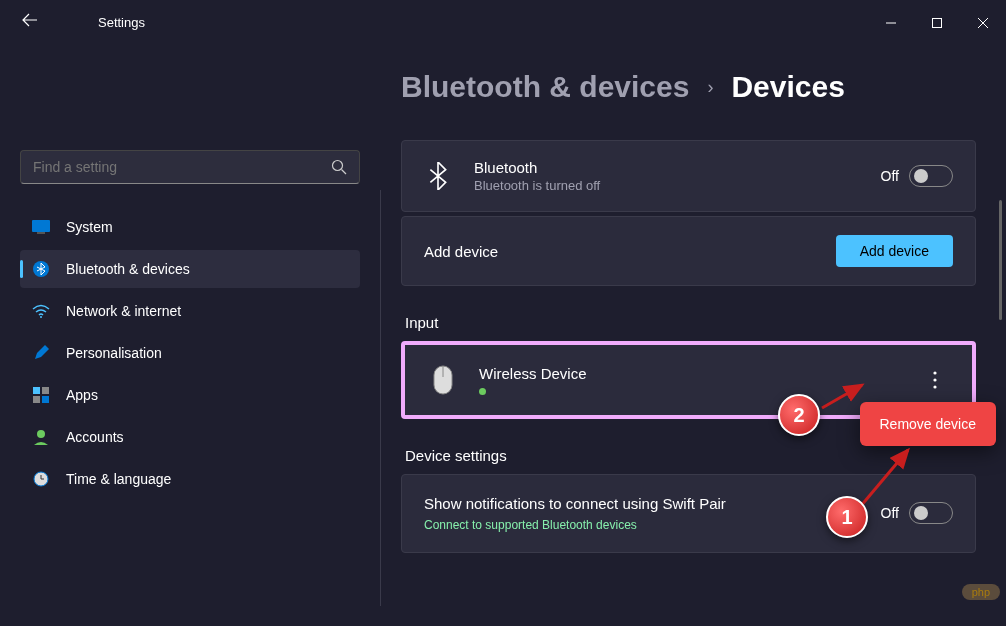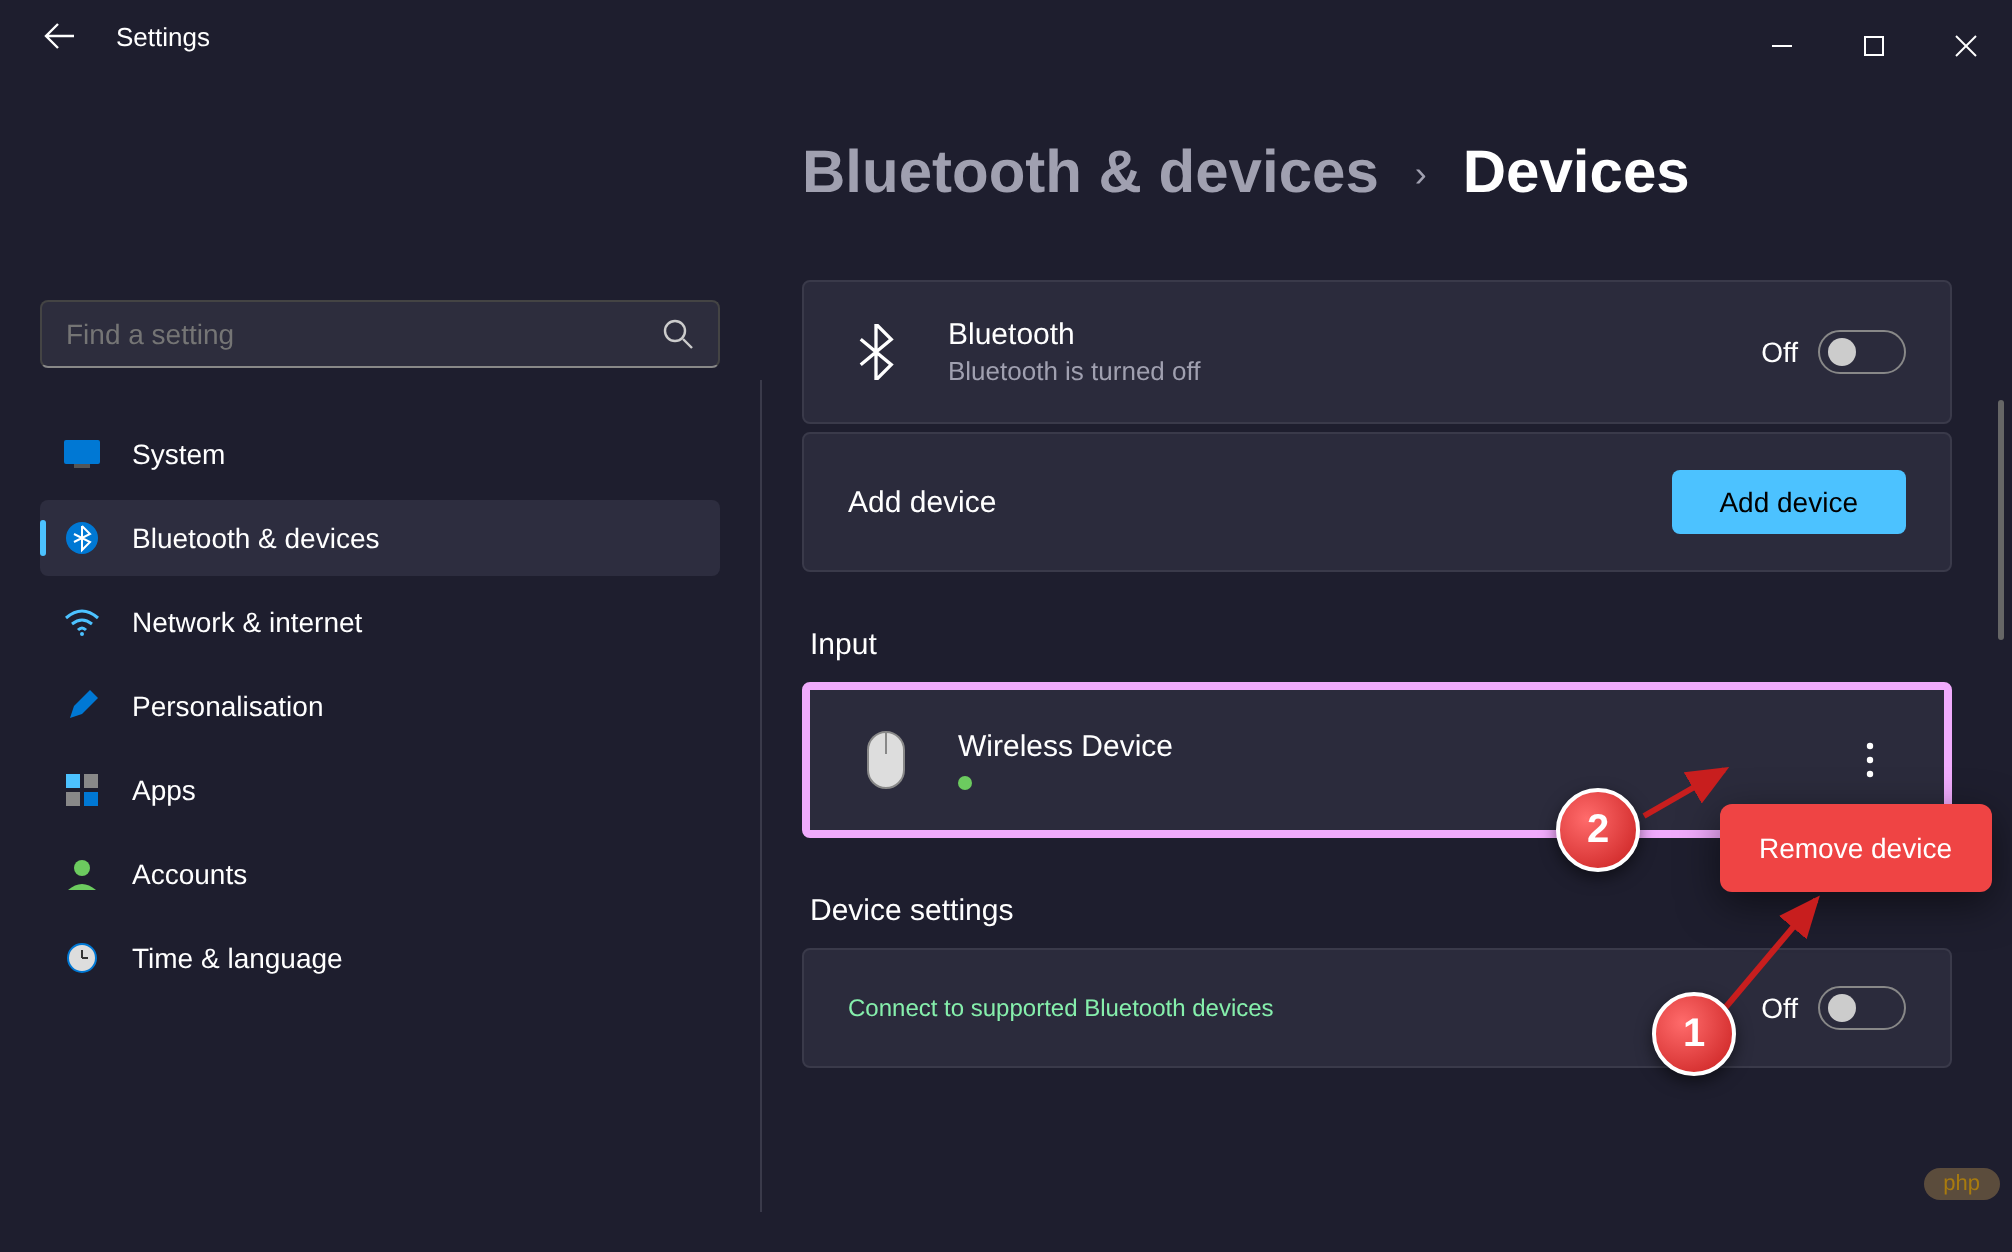--- a/index.html
+++ b/index.html
@@ -2,21 +2,21 @@
 <html><head>
   <meta charset="utf-8">
   <style>
     * { margin: 0; padding: 0; box-sizing: border-box; font-family: 'Segoe UI', sans-serif; }
     body { background: #1e1e2e; color: #fff; width: 1006px; height: 626px; overflow: hidden; position: relative; }
     
     .titlebar { display: flex; justify-content: flex-end; align-items: flex-start; height: 40px; padding-top: 8px; }
     .titlebar-btn { width: 46px; height: 30px; display: flex; align-items: center; justify-content: center; cursor: pointer; }
     .titlebar-btn svg { width: 12px; height: 12px; }
     
-    .header { display: flex; align-items: center; padding: 0 20px; height: 24px; margin-top: -34px; margin-bottom: 10px; }
+    .header { display: flex; align-items: flex-end; padding: 0 20px; height: 24px; margin-top: -34px; margin-bottom: 10px; gap: 40px; }
     .back-btn { width: 20px; height: 20px; display: flex; align-items: center; justify-content: center; margin-right: 18px; cursor: pointer; }
     .app-title { font-size: 13px; font-weight: 400; }
     
     .layout { display: flex; height: calc(100% - 40px); }
     
     .sidebar { width: 380px; padding: 0 20px; }
     .profile-block { height: 90px; margin-bottom: 20px; }
     
     .search-box { background: #2d2d3d; border: 1px solid #444; border-radius: 4px; border-bottom: 1px solid #888; display: flex; align-items: center; height: 34px; padding: 0 12px; margin-bottom: 24px; }
     .search-box input { background: transparent; border: none; color: #ccc; font-size: 14px; flex: 1; outline: none; }
@@ -240,20 +240,21 @@
             <circle cx="2" cy="9" r="1.6" fill="#fff"></circle>
             <circle cx="2" cy="16" r="1.6" fill="#fff"></circle>
           </svg>
       </div>
     </div>
 
     <div class="section-label">Device settings</div>
 
     <div class="swift-card">
       <div class="swift-text">
+        <div>Show notifications to connect using Swift Pair</div>
         <div class="swift-sub">Connect to supported Bluetooth devices</div>
       </div>
       <span class="toggle-label">Off</span>
       <div class="toggle">
         <div class="toggle-knob"></div>
       </div>
     </div>
 
     <div class="context-menu">
       <div class="context-item">Remove device</div>

